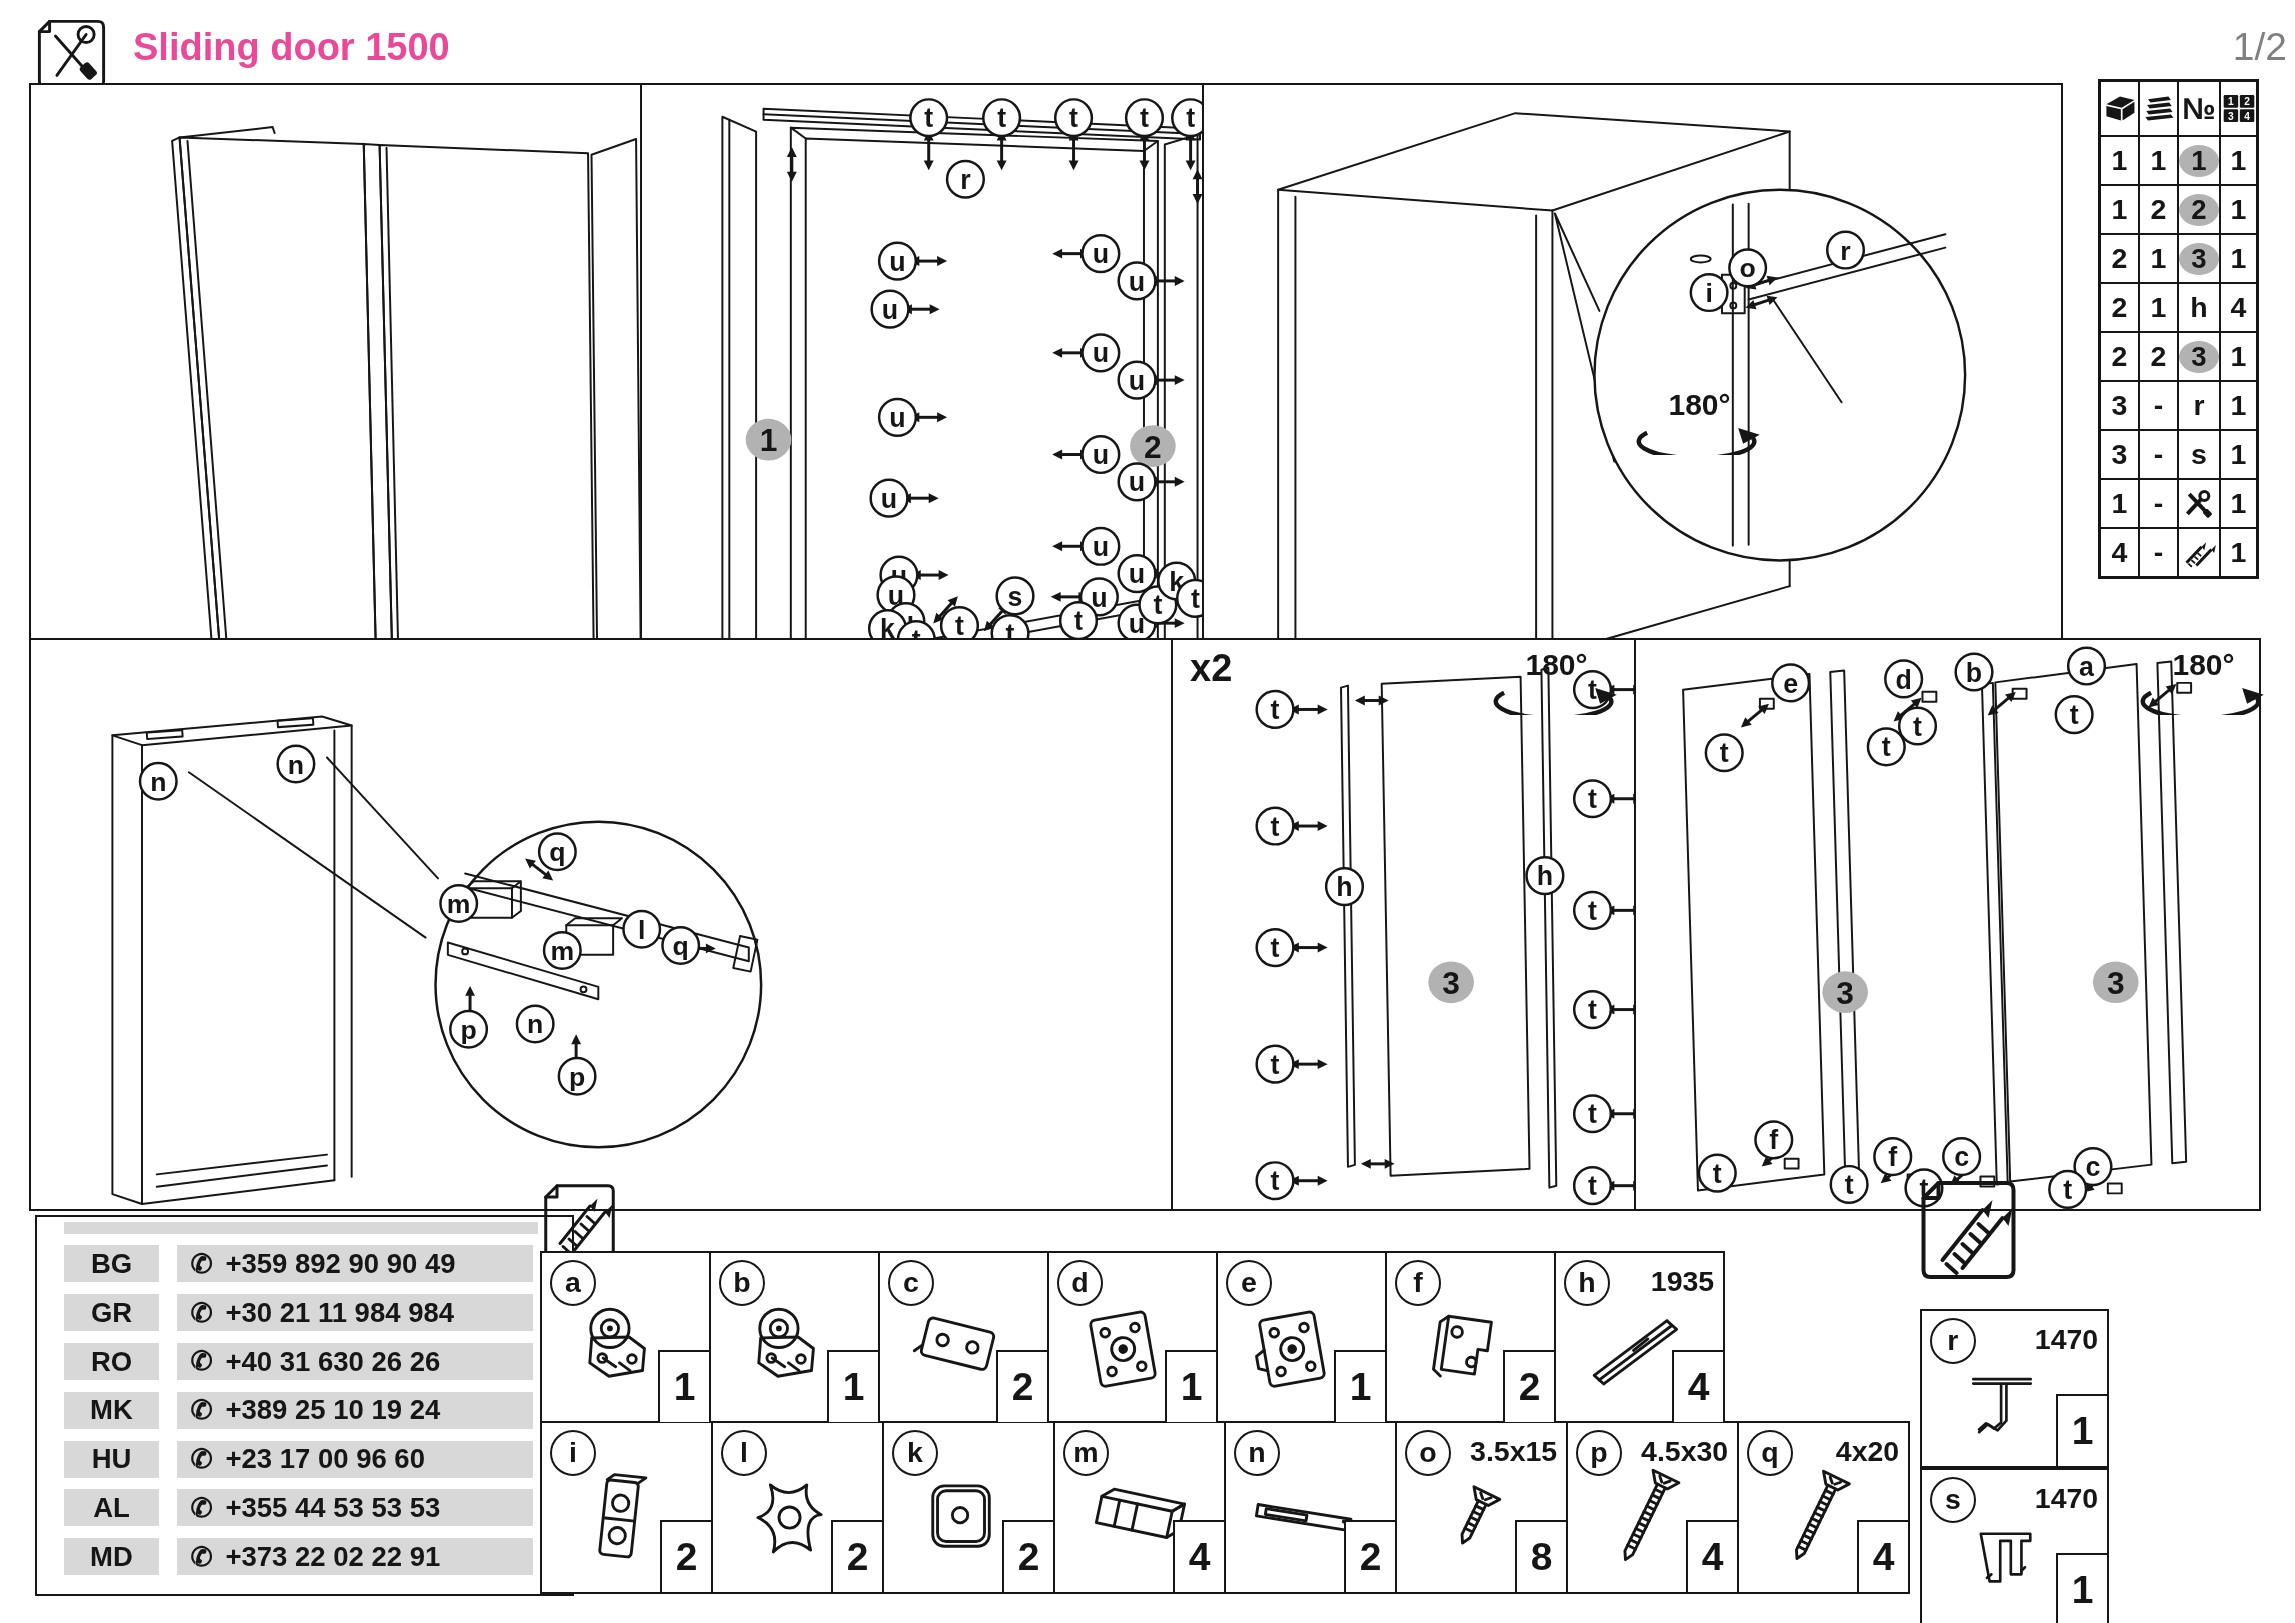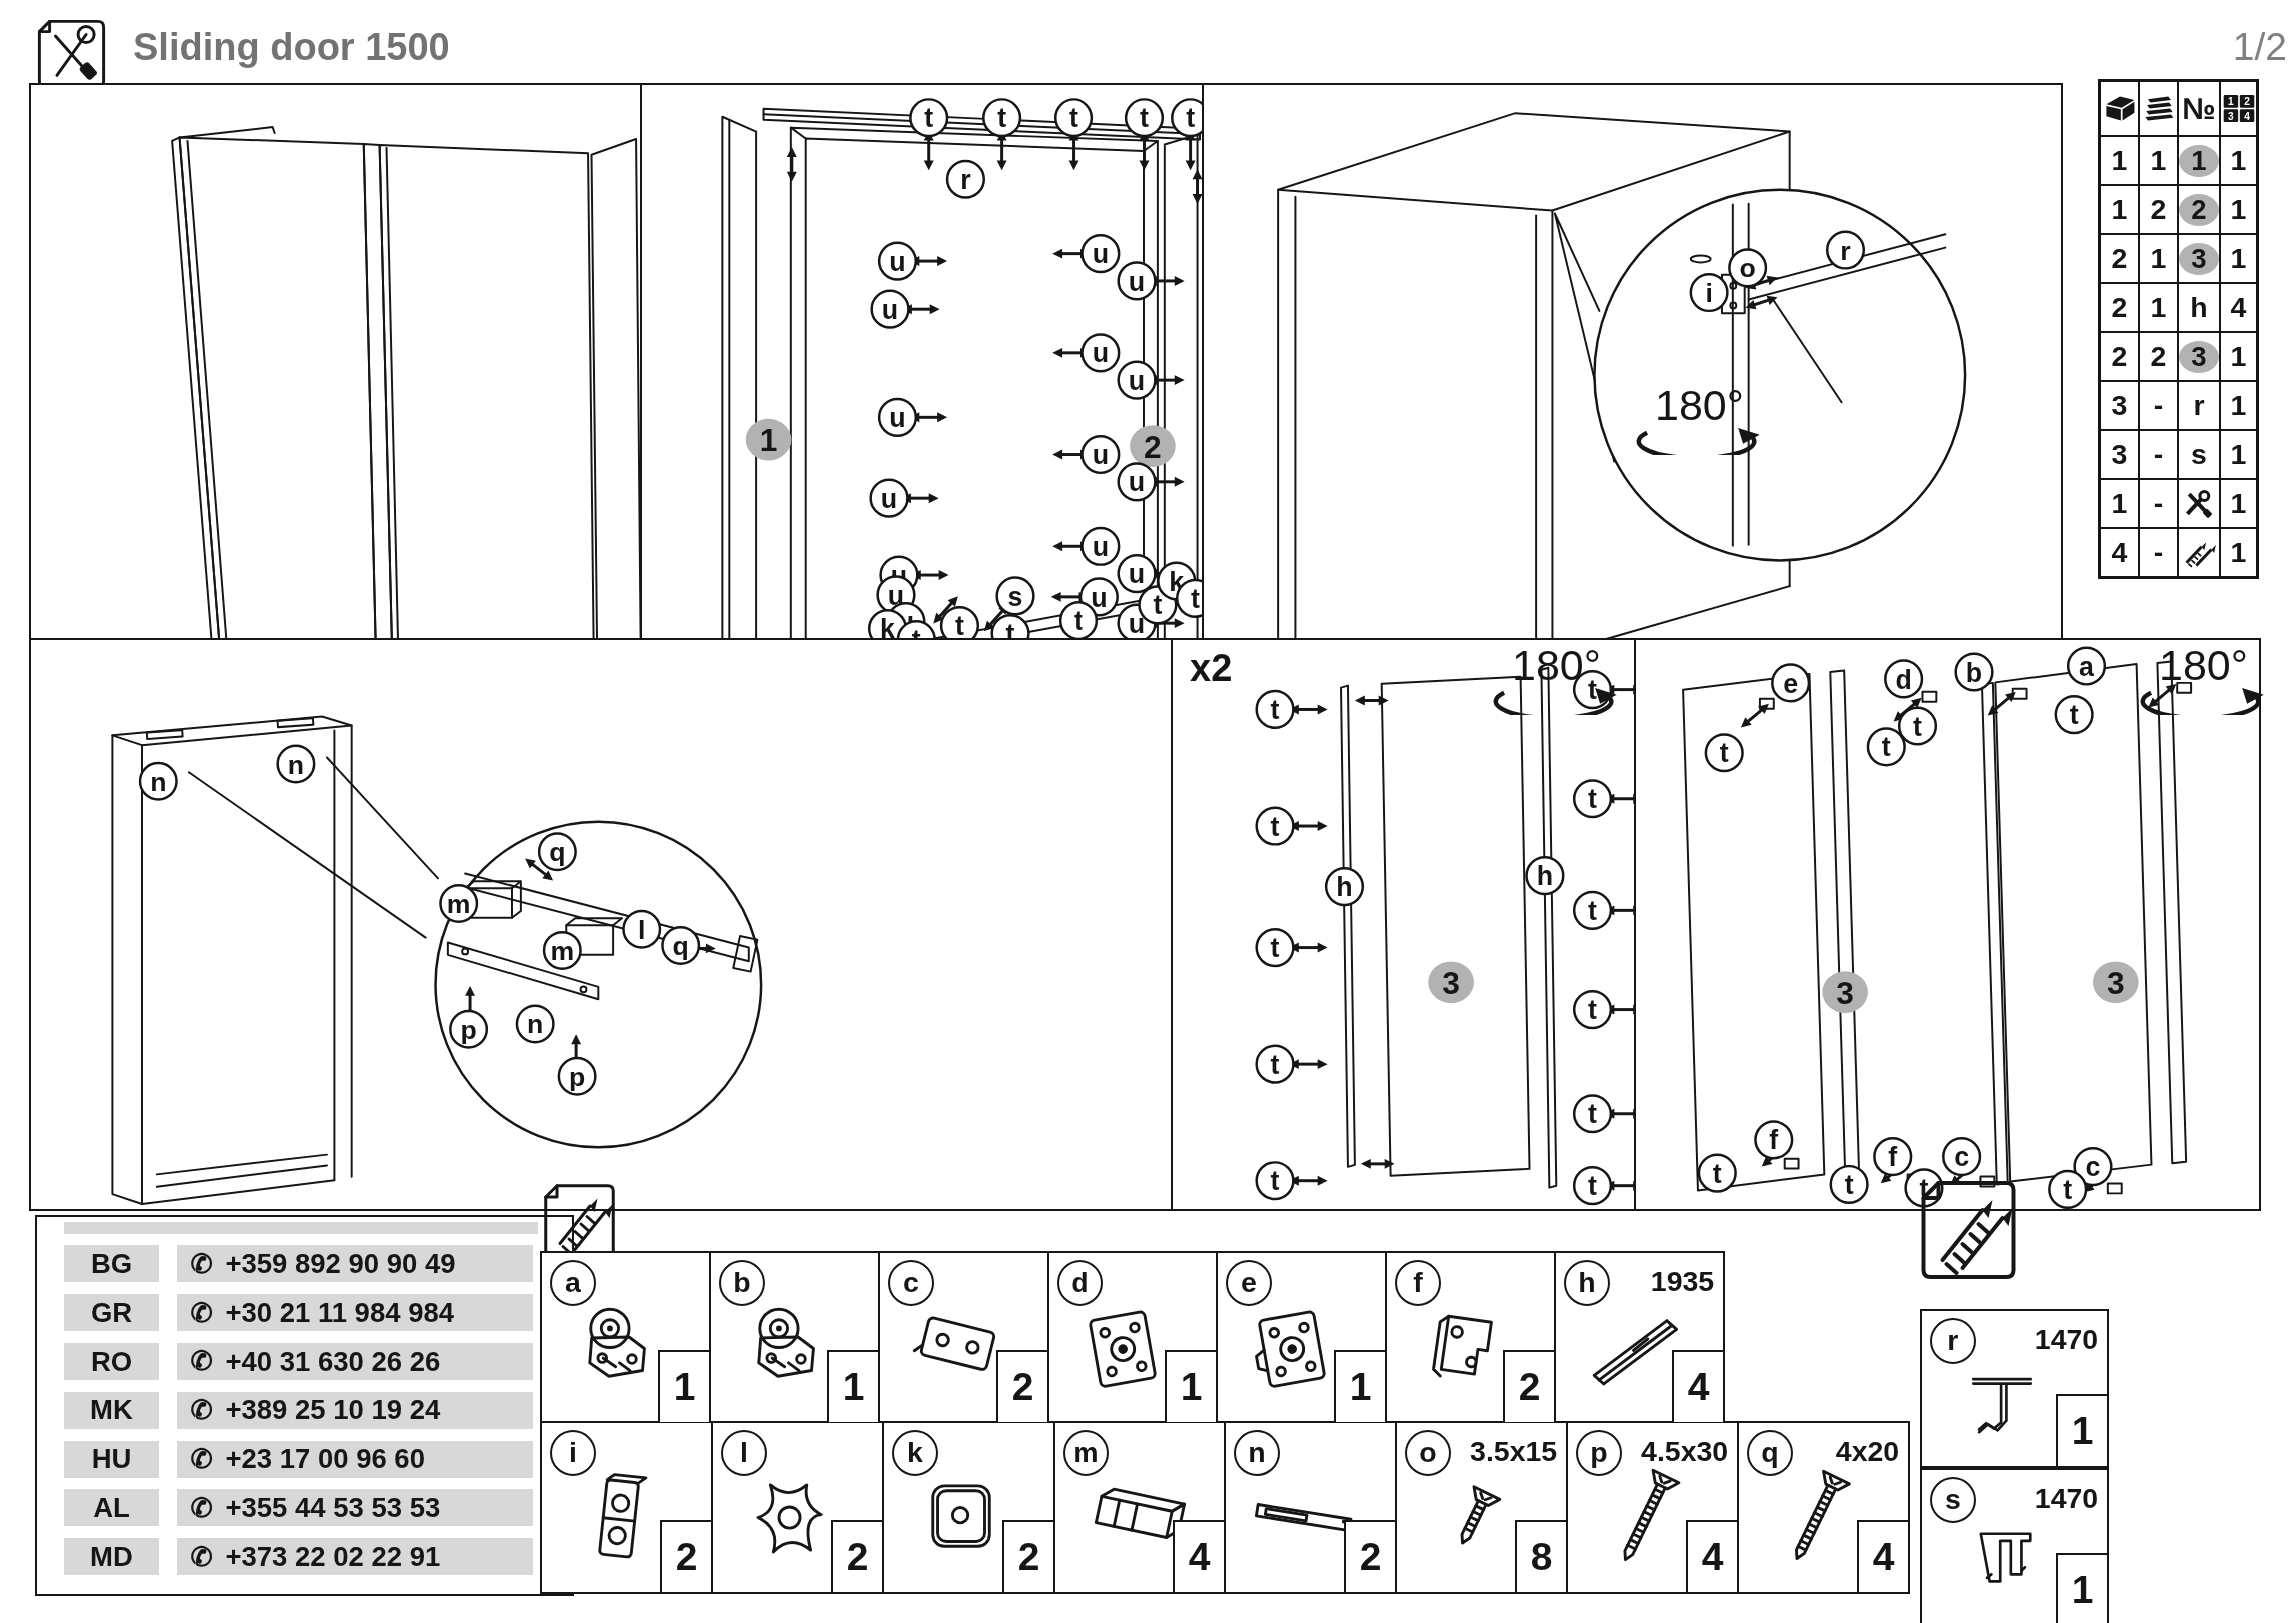--- a/index.html
+++ b/index.html
@@ -5,25 +5,25 @@
   html,body{margin:0;padding:0;background:#fff;}
   #page{position:relative;width:2295px;height:1623px;background:#fff;
         font-family:"Liberation Sans",sans-serif;color:#161616;overflow:hidden;}
   .panel{position:absolute;border:2.9px solid #161616;background:#fff;}
   .panel svg{width:100%;height:100%;display:block;}
   
   svg .ln path, svg .ln rect, svg .ln circle, svg .ln ellipse, svg .ln polygon, svg .ln line{
        fill:none;stroke:#161616;stroke-width:4;stroke-linejoin:round;stroke-linecap:round;}
   svg .f{fill:#161616;stroke:none;}
   svg .wf{fill:#fff;}
-  .hdr-title{position:absolute;left:133px;top:25.5px;font-size:38px;font-weight:bold;color:#737373;}
+  .hdr-title{position:absolute;left:133px;top:25.5px;font-size:38px;font-weight:bold;color:#ec4899;}
   .hdr-page{position:absolute;left:2174px;top:24.5px;width:113px;text-align:right;
             font-size:39px;font-weight:normal;color:#808080;}
   .hdr-icon{position:absolute;left:35px;top:16.7px;width:73px;height:73px;}
-  .rot-badge{position:absolute;width:147px;text-align:center;font-weight:normal;font-size:43px;line-height:42px;}
+  .rot-badge{position:absolute;width:147px;text-align:center;font-weight:bold;font-size:30px;line-height:42px;}
   .rot-badge svg{width:128px;height:29.4px;margin:0 auto;display:block;}
   .mult{position:absolute;font-size:38px;font-weight:bold;}
   
   #sum-table{position:absolute;left:2098px;top:79px;display:grid;
              grid-template-columns:39px 39px 42px 37px;border:2.5px solid #161616;background:#fff;}
   .sum-cell{border:1.5px solid #161616;display:flex;align-items:center;justify-content:center;
             font-weight:bold;font-size:28.5px;height:47px;background:#fff;}
   .sum-cell.hd{height:53px;font-size:30px;}
   .step-oval{display:inline-block;width:42px;height:32px;background:#b2b2b2;border-radius:50%;
              line-height:32px;text-align:center;font-size:27.5px;font-weight:bold;}

